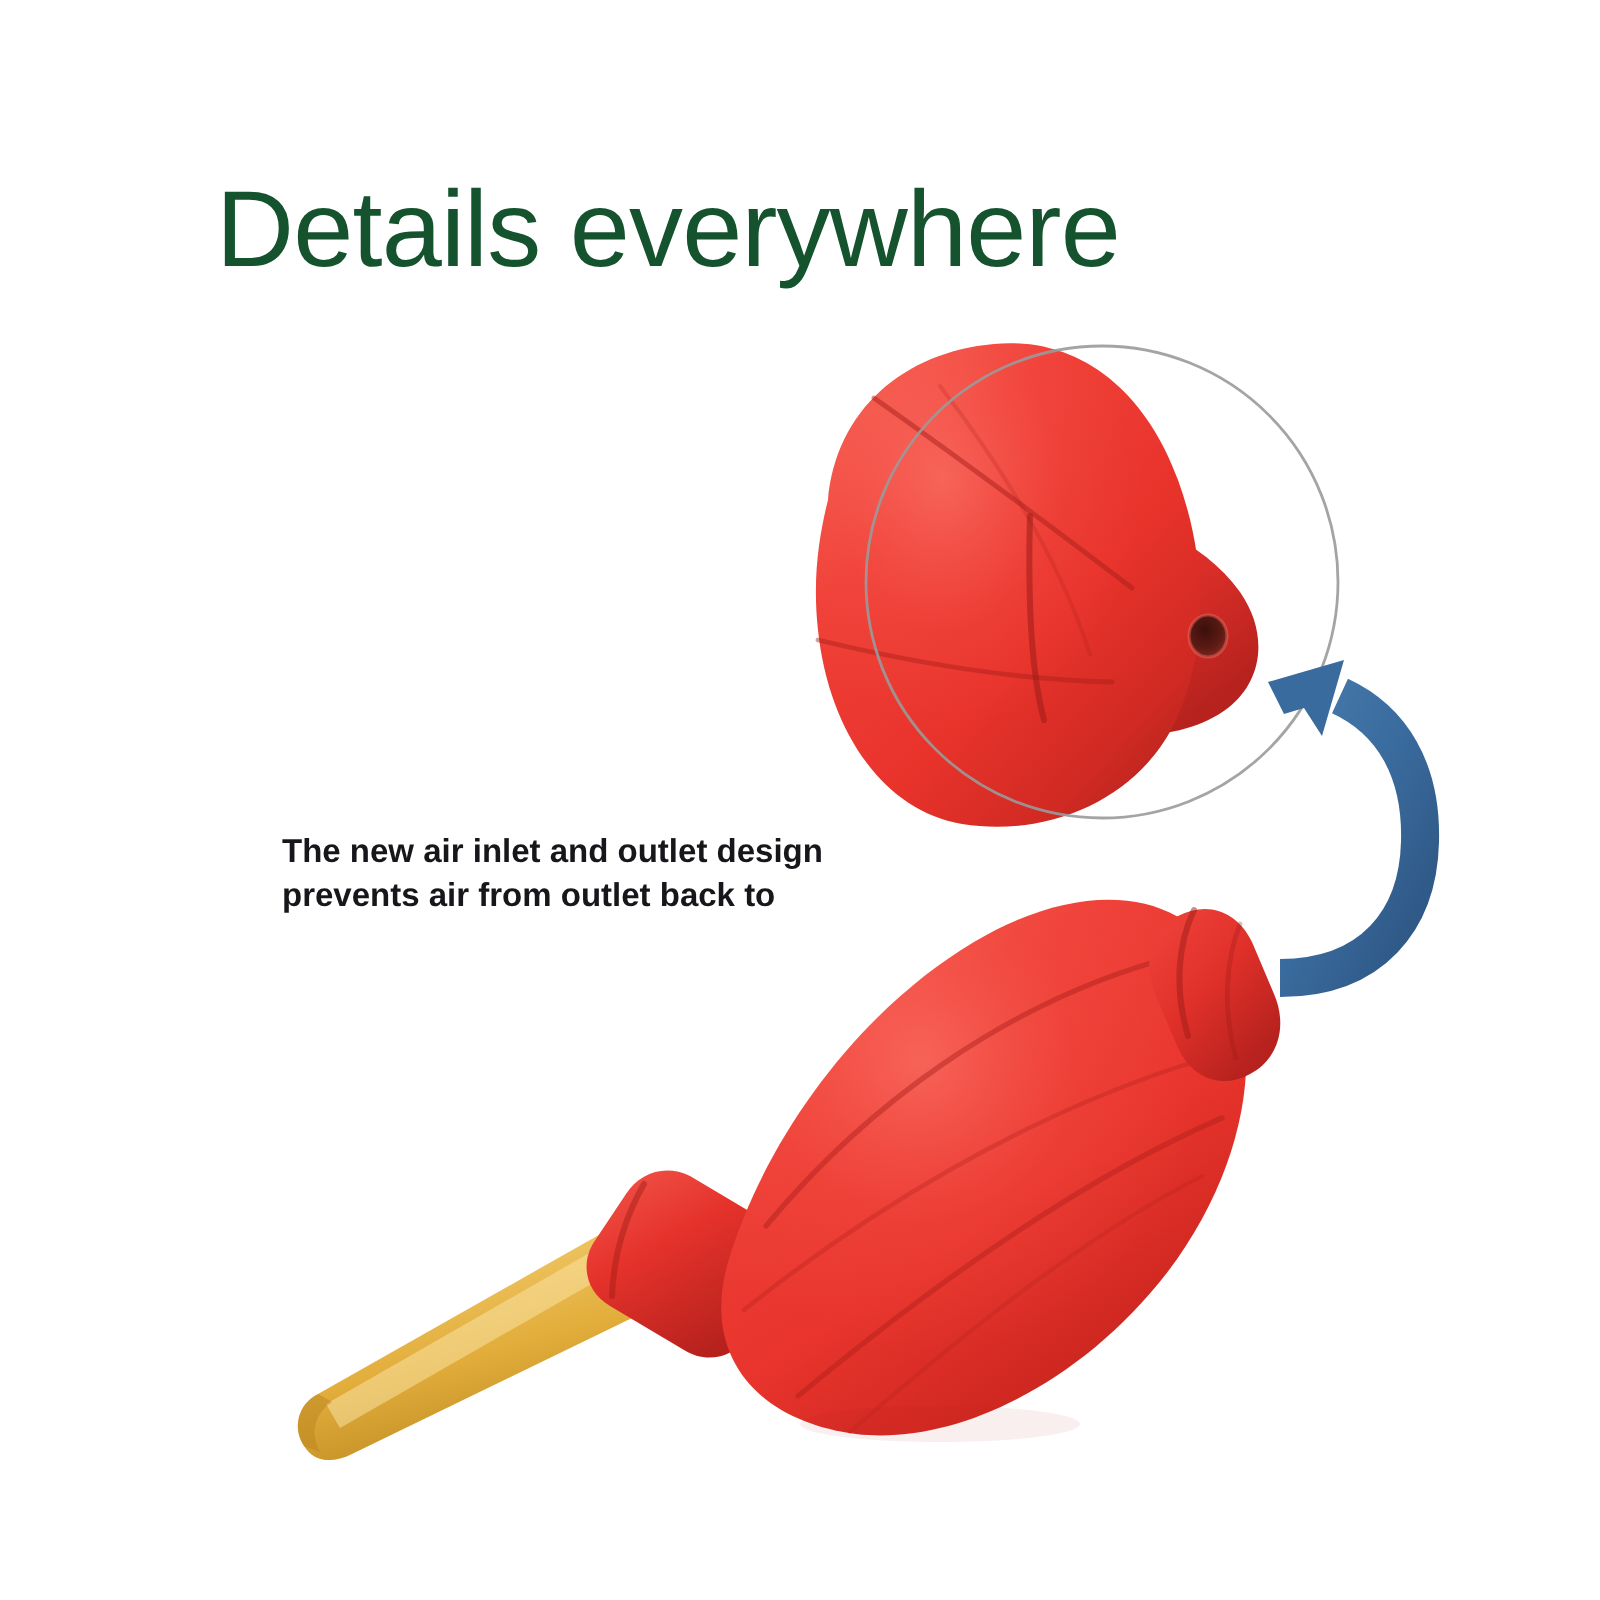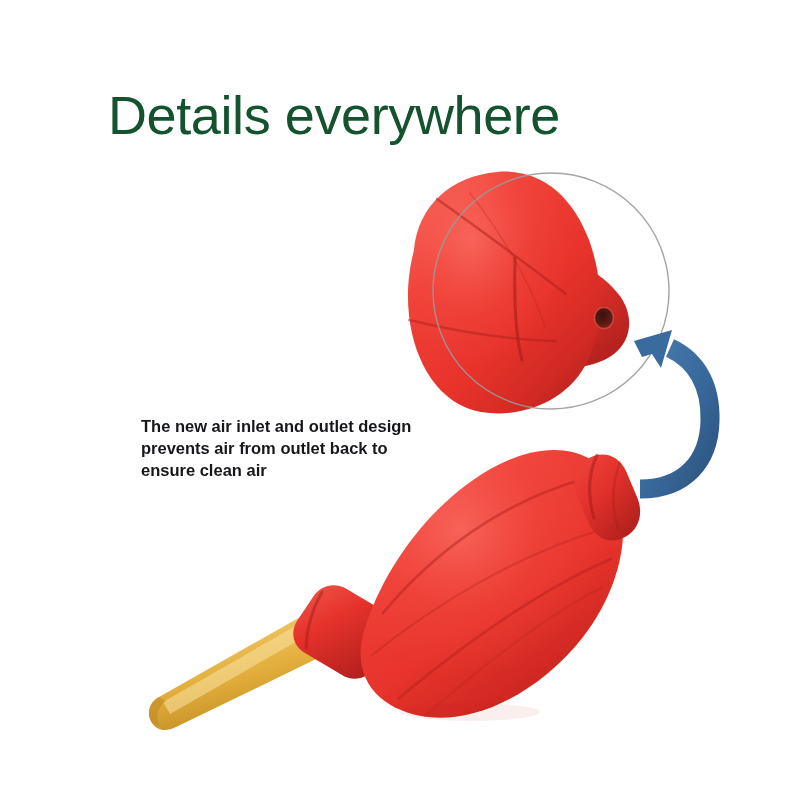--- a/index.html
+++ b/index.html
@@ -56,21 +56,20 @@
 </head>
 <body>
 
 <div id="page">
 
   <div id="headline">Details everywhere</div>
 
   <div id="caption">
     <span class="cap-line">The new air inlet and outlet design</span>
     <span class="cap-line">prevents air from outlet back to</span>
-    <span class="cap-line">ensure clean air</span>
   </div>
 
   <div id="artwork">
   <svg width="800" height="800" viewBox="0 0 800 800" xmlns="http://www.w3.org/2000/svg">
     <defs>
 
       <linearGradient id="bulbGrad" x1="0.18" y1="0.05" x2="0.78" y2="0.98">
         <stop offset="0%" stop-color="#f2564b"></stop>
         <stop offset="22%" stop-color="#ee4038"></stop>
         <stop offset="58%" stop-color="#e8342c"></stop>

